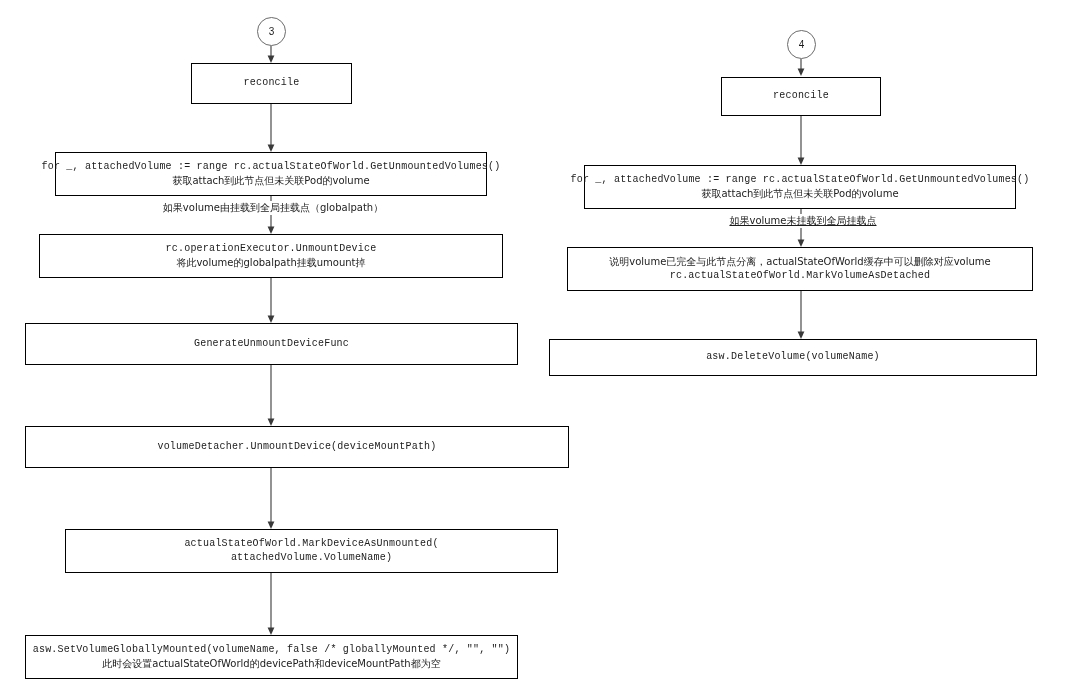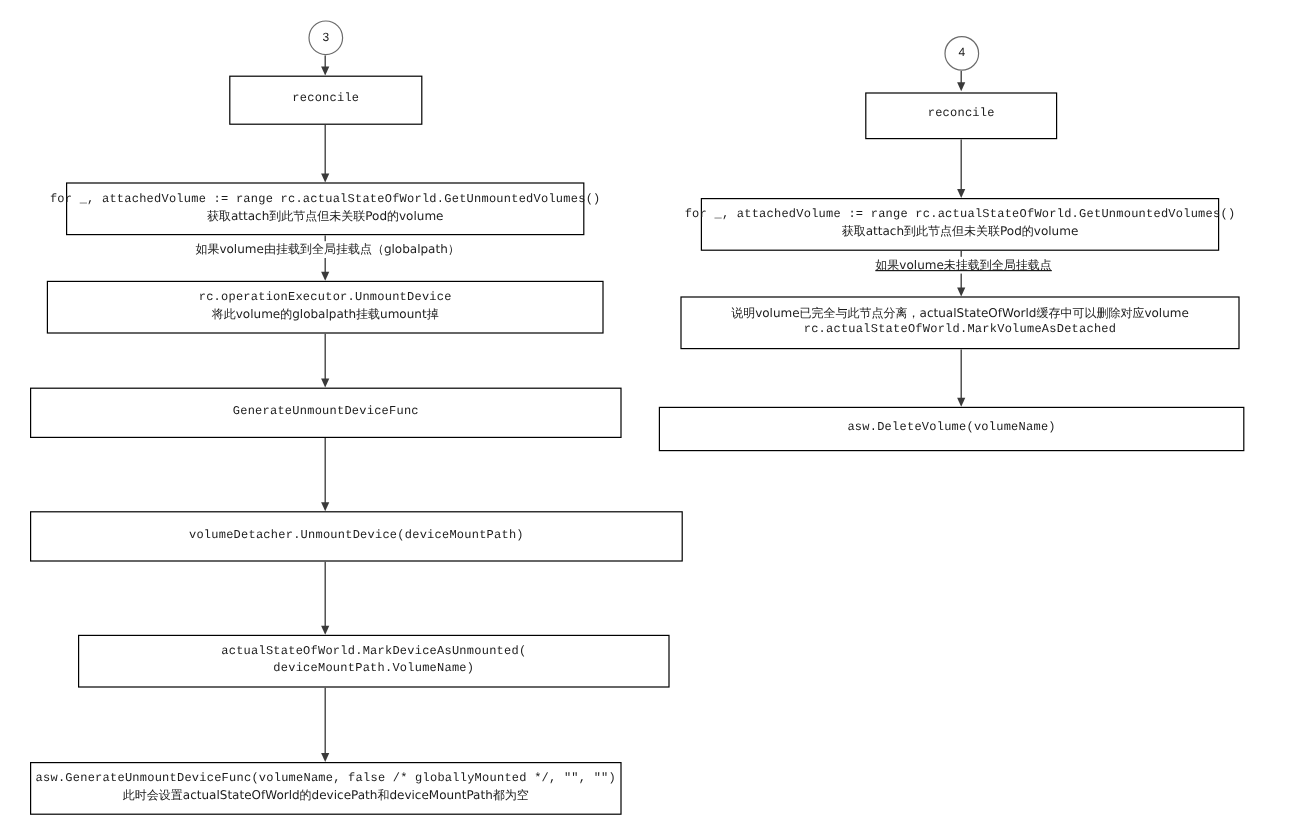--- a/index.html
+++ b/index.html
@@ -137,30 +137,30 @@
     <span class="node-line mono">volumeDetacher.UnmountDevice(deviceMountPath)</span>
   </div>
 
   <svg class="connector" style="left:265px; top:468px; width:13px; height:62px;">
     <line x1="6" y1="0" x2="6" y2="56"></line>
     <polygon points="6,61 2.6,53.5 9.4,53.5"></polygon>
   </svg>
 
   <div class="node-box" style="left:25px; top:529px; width:493px; height:44px;margin-left:40px;">
     <span class="node-line mono">actualStateOfWorld.MarkDeviceAsUnmounted(</span>
-    <span class="node-line mono">deviceMountPath.VolumeName)</span>
+    <span class="node-line mono">attachedVolume.VolumeName)</span>
   </div>
 
   <svg class="connector" style="left:265px; top:573px; width:13px; height:63px;">
     <line x1="6" y1="0" x2="6" y2="57"></line>
     <polygon points="6,62 2.6,54.5 9.4,54.5"></polygon>
   </svg>
 
   <div class="node-box" style="left:25px; top:635px; width:493px; height:44px;">
-    <span class="node-line mono">asw.GenerateUnmountDeviceFunc(volumeName, false /* globallyMounted */, "", "")</span>
+    <span class="node-line mono">asw.SetVolumeGloballyMounted(volumeName, false /* globallyMounted */, "", "")</span>
     <span class="node-line cjk">此时会设置actualStateOfWorld的devicePath和deviceMountPath都为空</span>
   </div>
 
   <div class="circle-marker" style="left:787px; top:30px; width:29px; height:29px;">4</div>
 
   <svg class="connector" style="left:795px; top:59px; width:13px; height:18px;">
     <line x1="6" y1="0" x2="6" y2="12"></line>
     <polygon points="6,17 2.6,9.5 9.4,9.5"></polygon>
   </svg>
 

